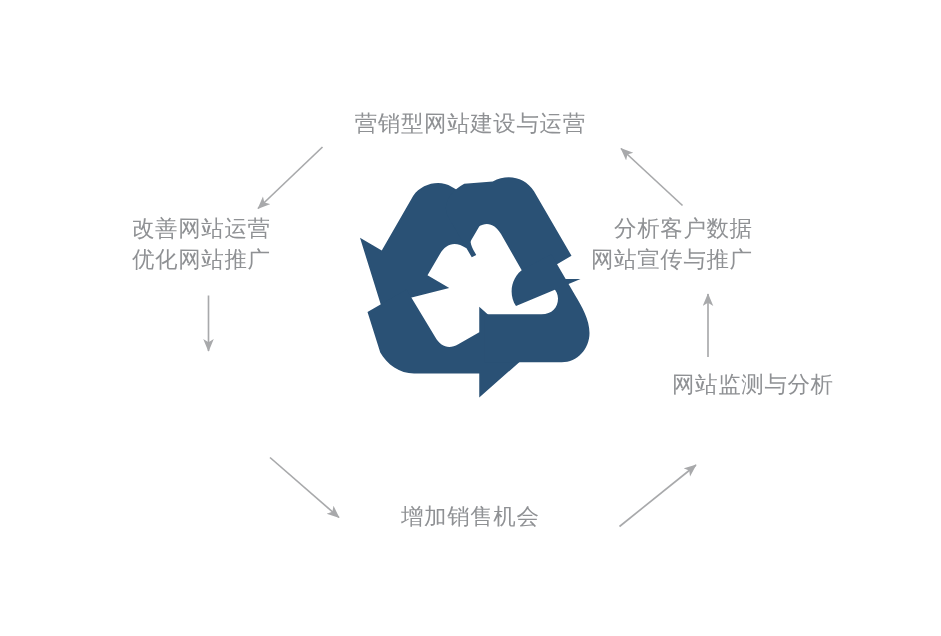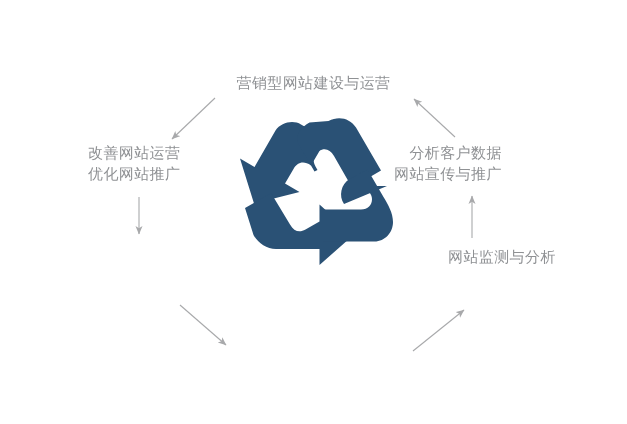--- a/index.html
+++ b/index.html
@@ -91,20 +91,21 @@
     <div class="label left" style="left:394px; top:142px;">
       <div>分析客户数据</div>
       <div>网站宣传与推广</div>
     </div>
 
     <div class="label left" style="left:428px; top:246px;margin-left:20px;">
       <div>网站监测与分析</div>
     </div>
 
     <div class="label center" style="left:0; top:334px; width:627px;">
+      <div>增加销售机会</div>
     </div>
 
 
     <div class="label left" style="left:88px; top:142px;">
       <div>改善网站运营</div>
       <div>优化网站推广</div>
     </div>
 
   </div>
 </div>

